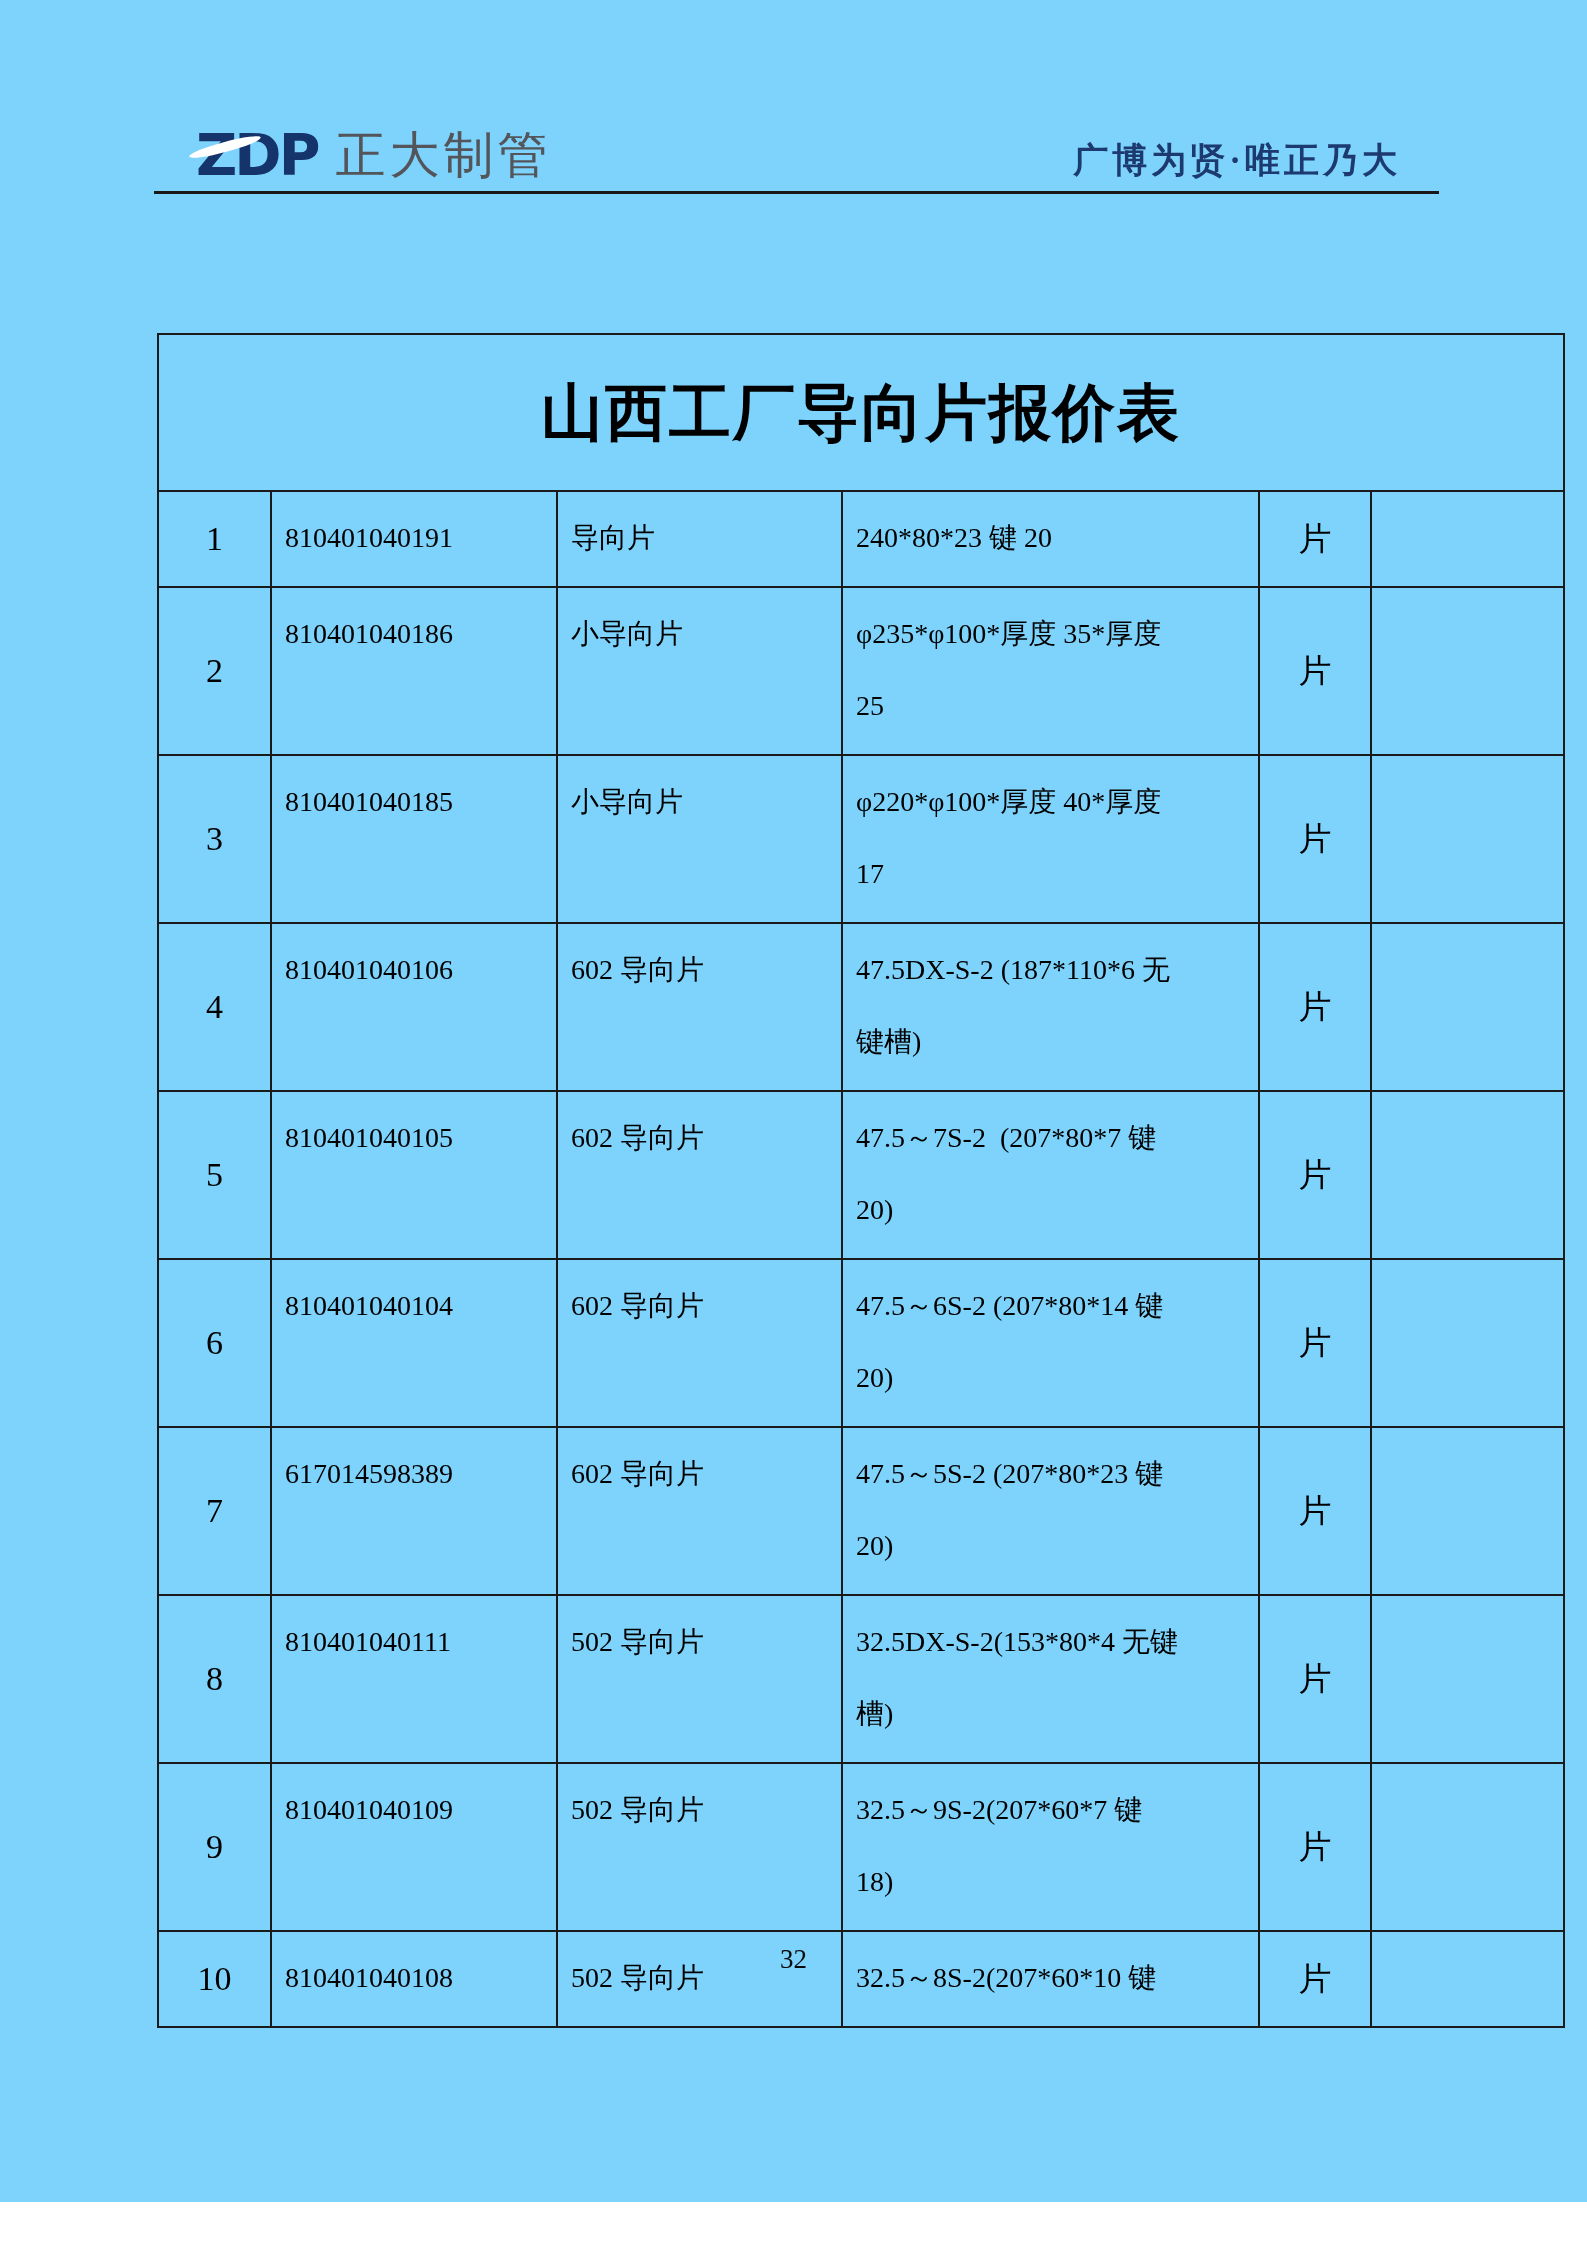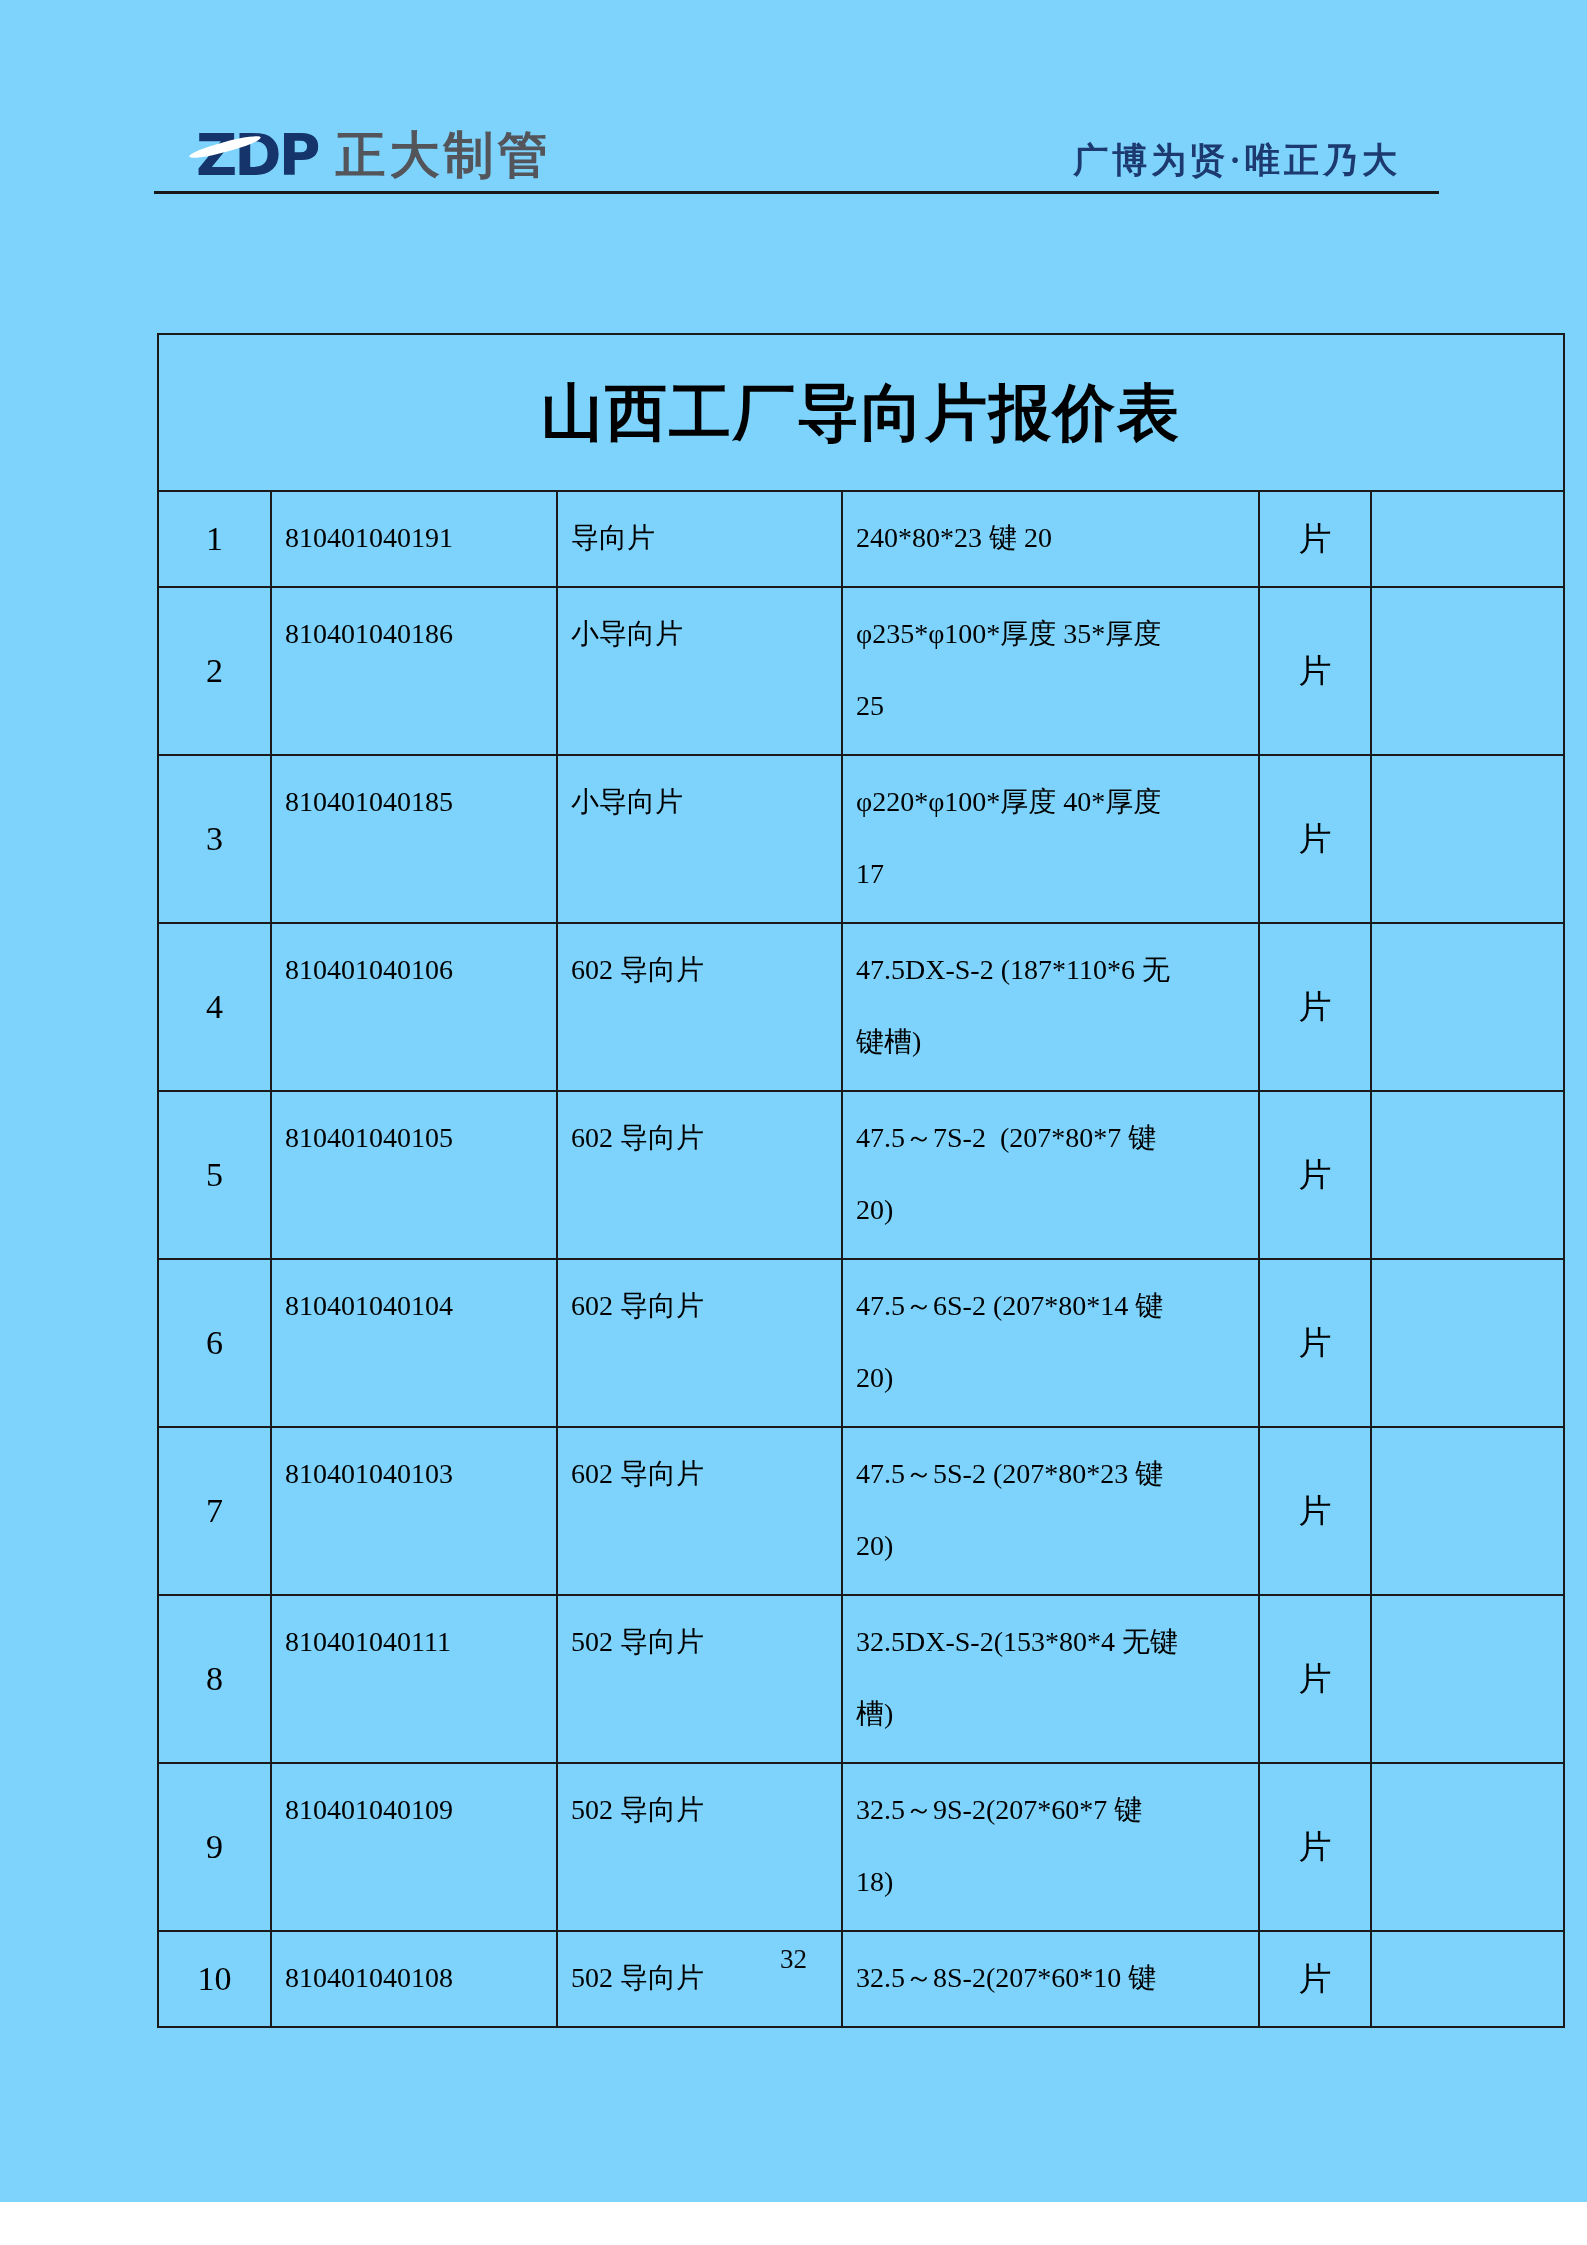--- a/index.html
+++ b/index.html
@@ -25,21 +25,21 @@
     font-family:"DejaVu Sans", sans-serif;
     font-weight:900;font-size:57px;line-height:1;
     letter-spacing:-3px;color:#14346B;
   }
   .logo-zdp::after{ 
     content:"";position:absolute;left:-8px;top:15px;width:74px;height:10px;
     background:#ffffff;border-radius:50%;transform:rotate(-15deg);
   }
   .logo-cn{
     font-family:"DejaVu Sans", sans-serif;
-    font-weight:700;font-size:50px;line-height:1;
+    font-weight:400;font-size:50px;line-height:1;
     letter-spacing:4px;color:#53555A;
   }
   .slogan{
     position:absolute;top:142px;right:186px;
     font-family:"Liberation Serif", serif;
     font-weight:700;font-size:35px;line-height:1.1;
     letter-spacing:4px;color:#1C3A6F;white-space:nowrap;
   }
   
   table.quote{
@@ -164,21 +164,21 @@
         <td class="seq">6</td>
         <td class="code">810401040104</td>
         <td class="name">602 导向片</td>
         <td class="spec">47.5～6S-2 (207*80*14 键
 20)</td>
         <td class="unit">片</td>
         <td class="price"></td>
       </tr>
       <tr class="r-tall">
         <td class="seq">7</td>
-        <td class="code">810401040103</td>
+        <td class="code">617014598389</td>
         <td class="name">602 导向片</td>
         <td class="spec">47.5～5S-2 (207*80*23 键
 20)</td>
         <td class="unit">片</td>
         <td class="price"></td>
       </tr>
       <tr class="r-tall">
         <td class="seq">8</td>
         <td class="code">810401040111</td>
         <td class="name">502 导向片</td>

